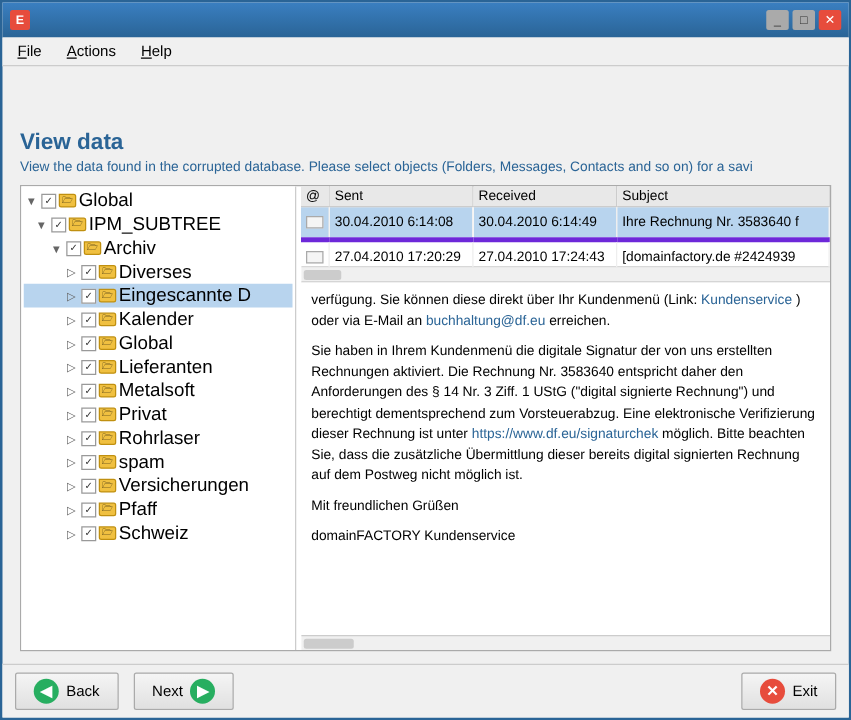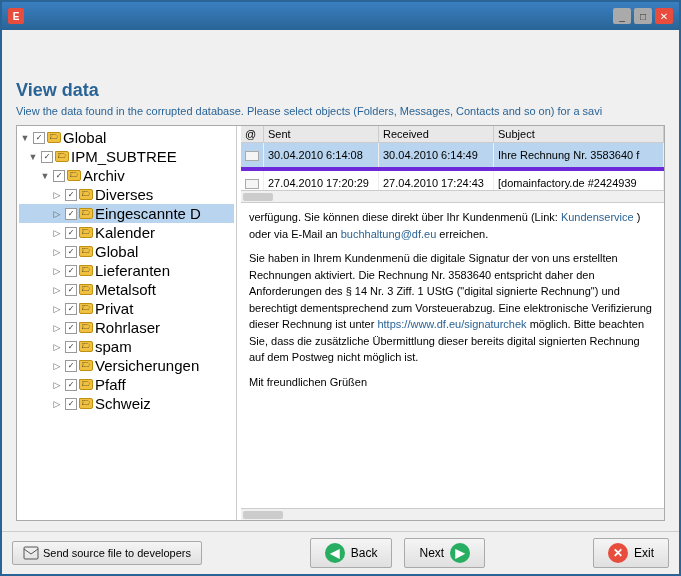--- a/index.html
+++ b/index.html
@@ -299,20 +299,25 @@
         <span>E</span>
       </div>
     </div>
     <div class="title-bar-buttons">
       <button class="title-btn btn-minimize">_</button>
       <button class="title-btn btn-restore">□</button>
       <button class="title-btn btn-close">✕</button>
     </div>
   </div>
 
+  <div class="menu-bar">
+    <div class="menu-item"><span>F</span>ile</div>
+    <div class="menu-item"><span>A</span>ctions</div>
+    <div class="menu-item"><span>H</span>elp</div>
+  </div>
 
   <div class="content">
     <div class="page-title">View data</div>
     <div class="page-subtitle">View the data found in the corrupted database. Please select objects (Folders, Messages, Contacts and so on) for a savi</div>
 
     <div class="main-area">
 
       <div class="tree-panel">
 
         <div class="tree-item">
@@ -452,39 +457,31 @@
 
         <div style="height:12px; background:#f0f0f0; border-bottom:1px solid #ccc; display:flex; align-items:center; padding:0 2px;">
           <div style="width:30px; height:8px; background:#ccc; border-radius:2px;"></div>
         </div>
 
 
         <div class="email-body">
           <p>verfügung. Sie können diese direkt über Ihr Kundenmenü (Link: <a class="email-link">Kundenservice</a> ) oder via E-Mail an <a class="email-link">buchhaltung@df.eu</a> erreichen.</p>
           <p>Sie haben in Ihrem Kundenmenü die digitale Signatur der von uns erstellten Rechnungen aktiviert. Die Rechnung Nr. 3583640 entspricht daher den Anforderungen des § 14 Nr. 3 Ziff. 1 UStG ("digital signierte Rechnung") und berechtigt dementsprechend zum Vorsteuerabzug. Eine elektronische Verifizierung dieser Rechnung ist unter <a class="email-link">https://www.df.eu/signaturchek</a> möglich. Bitte beachten Sie, dass die zusätzliche Übermittlung dieser bereits digital signierten Rechnung auf dem Postweg nicht möglich ist.</p>
           <p>Mit freundlichen Grüßen</p>
+          <p>domainFACTORY Kundenservice</p>
         </div>
 
         <div style="height:12px; background:#f0f0f0; border-top:1px solid #ccc; display:flex; align-items:center; padding:0 2px;">
           <div style="width:40px; height:8px; background:#ccc; border-radius:2px;"></div>
         </div>
       </div>
     </div>
   </div>
 
   <div class="footer">
-    <div class="footer-left">
-      <button class="send-btn">
-        <svg width="16" height="14" viewBox="0 0 16 14">
-          <rect x="1" y="1" width="14" height="12" rx="1" fill="none" stroke="#555" stroke-width="1"></rect>
-          <path d="M1 3 L8 8 L15 3" fill="none" stroke="#555" stroke-width="1"></path>
-        </svg>
-        <span>Send source file to developers</span>
-      </button>
-    </div>
     <div class="footer-center">
       <button class="footer-btn">
         <span class="circle-btn circle-green">◀</span>
         <span>Back</span>
       </button>
       <button class="footer-btn">
         <span>Next</span>
         <span class="circle-btn circle-green">▶</span>
       </button>
     </div>

